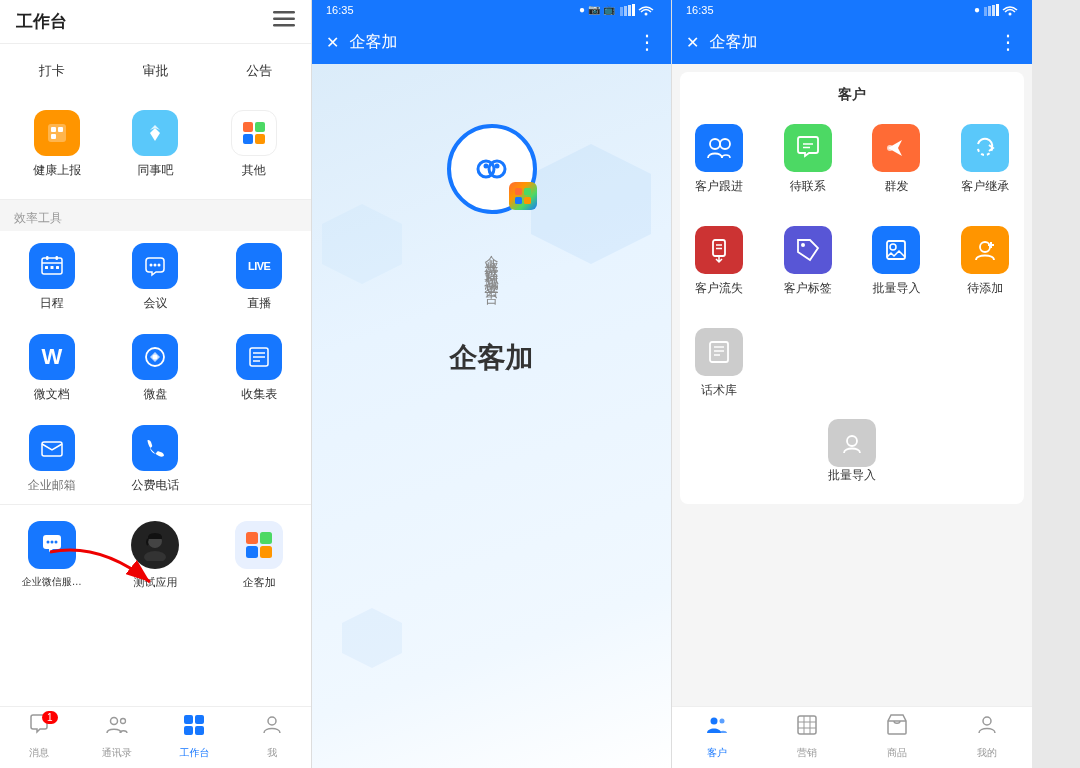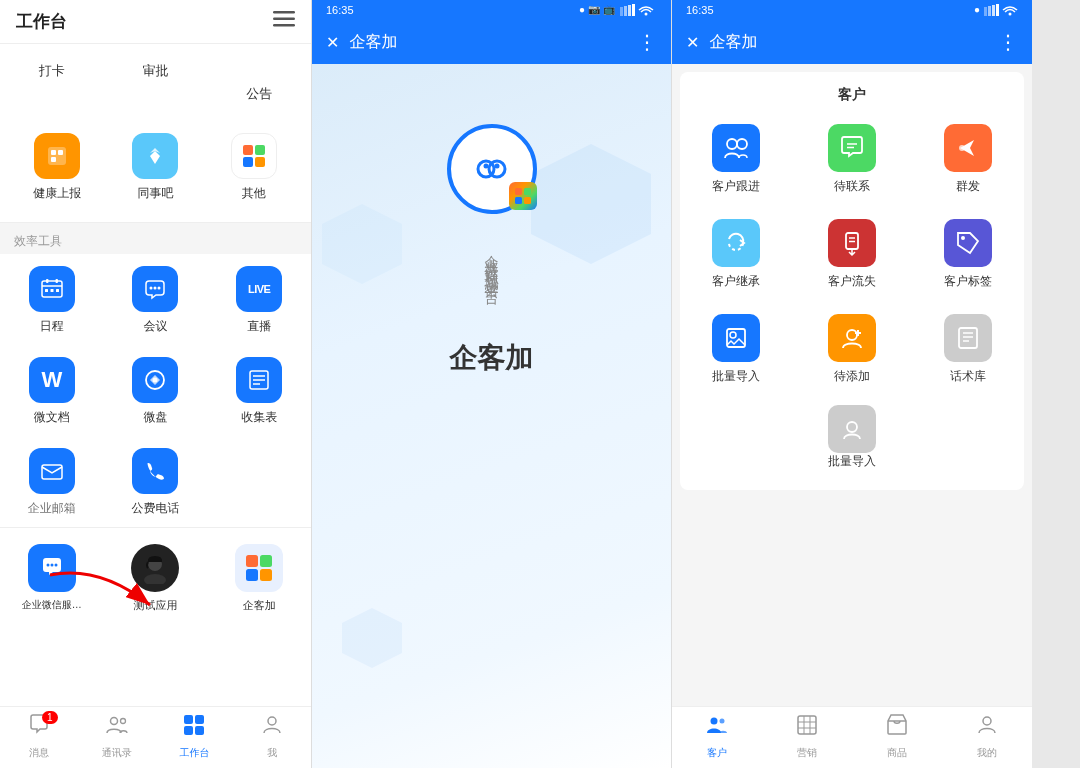--- a/index.html
+++ b/index.html
@@ -265,22 +265,22 @@
     .customer-section-title {
       font-size: 14px;
       font-weight: 600;
       color: #333;
       text-align: center;
       padding: 4px 0 10px;
     }
 
     .customer-grid {
       display: grid;
-      grid-template-columns: repeat(3, 1fr);
-      gap: 4px;
+      grid-template-columns: repeat(4, 1fr);
+      gap: 11px;
     }
 
     .customer-item {
       display: flex;
       flex-direction: column;
       align-items: center;
       padding: 10px 4px;
       gap: 6px;
       cursor: pointer;
     }
@@ -401,21 +401,21 @@
   </div>
 
   <div class="quick-grid">
     <div class="quick-item">
       <span style="font-size:13px;color:#333;">打卡</span>
     </div>
     <div class="quick-item">
       <span style="font-size:13px;color:#333;">审批</span>
     </div>
     <div class="quick-item">
-      <span style="font-size:13px;color:#333;margin-top:23px;">公告</span>
+      <span style="font-size:13px;color:#333;">公告</span>
     </div>
   </div>
 
   <div class="tool-grid" style="padding: 4px 8px 10px;">
 
     <div class="tool-item">
       <div class="tool-icon" style="background:#ff9500;">
         <svg width="26" height="26" viewBox="0 0 26 26" fill="none">
           <rect x="4" y="4" width="18" height="18" rx="3" fill="rgba(255,255,255,0.3)"></rect>
           <rect x="7" y="7" width="5" height="5" rx="1" fill="white"></rect>

